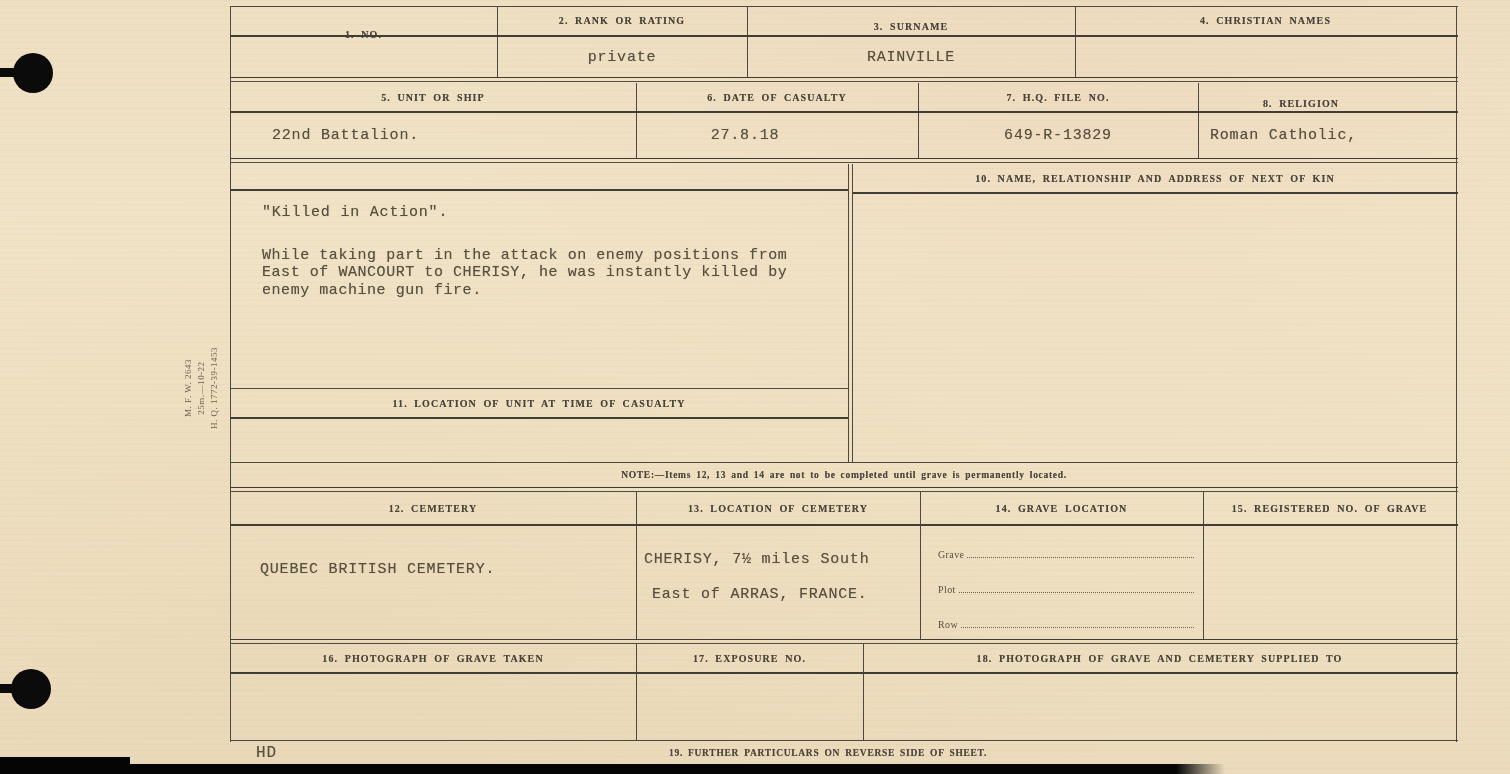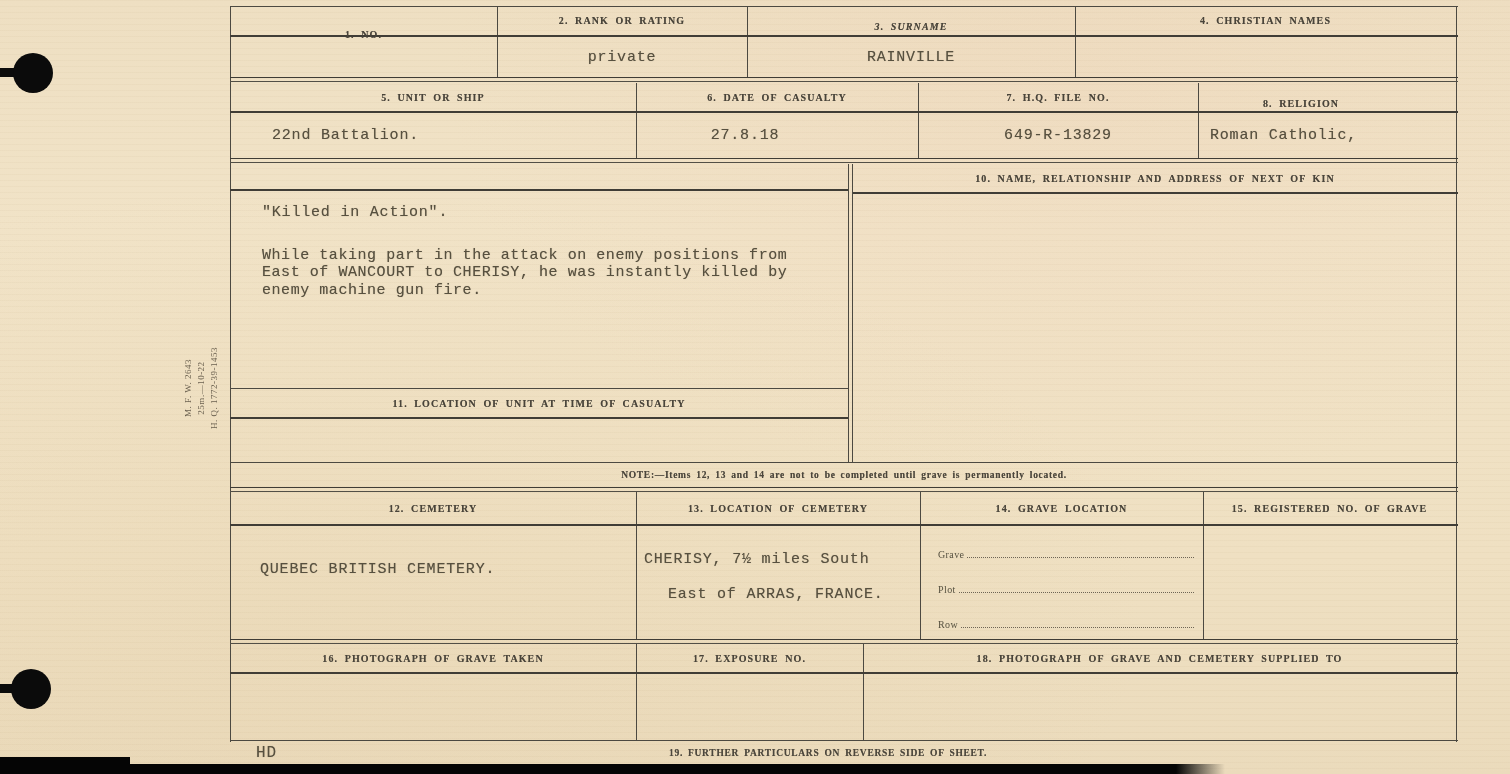--- a/index.html
+++ b/index.html
@@ -106,21 +106,21 @@
   <div class="hl2" style="left:230px;  top:524px; width:1228px;"></div>
   <div class="dl" style="left:230px;  top:639px; width:1228px;"></div>
 
   <div class="vl" style="left:636px; top:644px; height:96px;"></div>
   <div class="vl" style="left:863px; top:644px; height:96px;"></div>
   <div class="hl2" style="left:230px; top:672px; width:1228px;"></div>
   <div class="hl" style="left:230px; top:740px; width:1228px;"></div>
 
   <div class="hdr" style="left:230px;  top:18px; width:267px; height:33px;">1.  NO.</div>
   <div class="hdr" style="left:497px;  top:6px; width:250px; height:29px;">2.  RANK OR RATING</div>
-  <div class="hdr" style="left:747px;  top:6px; width:328px; height:40px;font-style:italic;">3.  SURNAME</div>
+  <div class="hdr" style="left:747px;  top:6px; width:328px; height:40px;">3.  SURNAME</div>
   <div class="hdr" style="left:1075px; top:6px; width:381px; height:29px;">4.  CHRISTIAN NAMES</div>
 
   <div class="cellv center" style="left:497px; top:38px; width:250px; height:39px;">private</div>
   <div class="cellv center" style="left:747px; top:38px; width:328px; height:39px;">RAINVILLE</div>
 
   <div class="hdr" style="left:230px;  top:83px; width:406px; height:28px;">5.  UNIT OR SHIP</div>
   <div class="hdr" style="left:636px;  top:83px; width:282px; height:28px;">6.  DATE OF CASUALTY</div>
   <div class="hdr" style="left:918px;  top:83px; width:280px; height:28px;">7.  H.Q. FILE NO.</div>
   <div class="hdr" style="left:1172px; top:83px; width:258px; height:41px;">8.  RELIGION</div>
 
@@ -140,21 +140,21 @@
 
   <div class="hdr smallserif" style="left:230px; top:463px; width:1228px; height:23px; font-weight:700;">NOTE:—Items 12, 13 and 14 are not to be completed until grave is permanently located.</div>
 
   <div class="hdr" style="left:230px;  top:492px; width:406px; height:32px;">12.  CEMETERY</div>
   <div class="hdr" style="left:636px;  top:492px; width:284px; height:32px;">13.  LOCATION OF CEMETERY</div>
   <div class="hdr" style="left:920px;  top:492px; width:283px; height:32px;">14.  GRAVE LOCATION</div>
   <div class="hdr" style="left:1203px; top:492px; width:253px; height:32px;">15.  REGISTERED NO. OF GRAVE</div>
 
   <div class="type" style="left:260px; top:561px;">QUEBEC BRITISH CEMETERY.</div>
   <div class="type" style="left:644px; top:551px;">CHERISY, 7½ miles South</div>
-  <div class="type" style="left:652px; top:586px;margin-left:16px;">East of ARRAS, FRANCE.</div>
+  <div class="type" style="left:652px; top:586px;">East of ARRAS, FRANCE.</div>
 
   <div class="gr-row" style="top:544px;">
     <span class="gr-label">Grave</span>
     <span class="gr-dots"></span>
   </div>
   <div class="gr-row" style="top:579px;">
     <span class="gr-label">Plot</span>
     <span class="gr-dots"></span>
   </div>
   <div class="gr-row" style="top:614px;">

